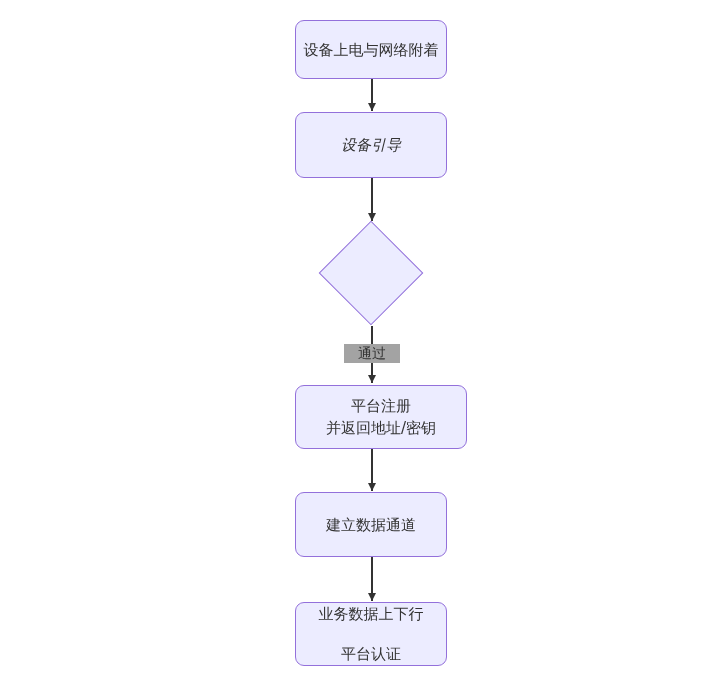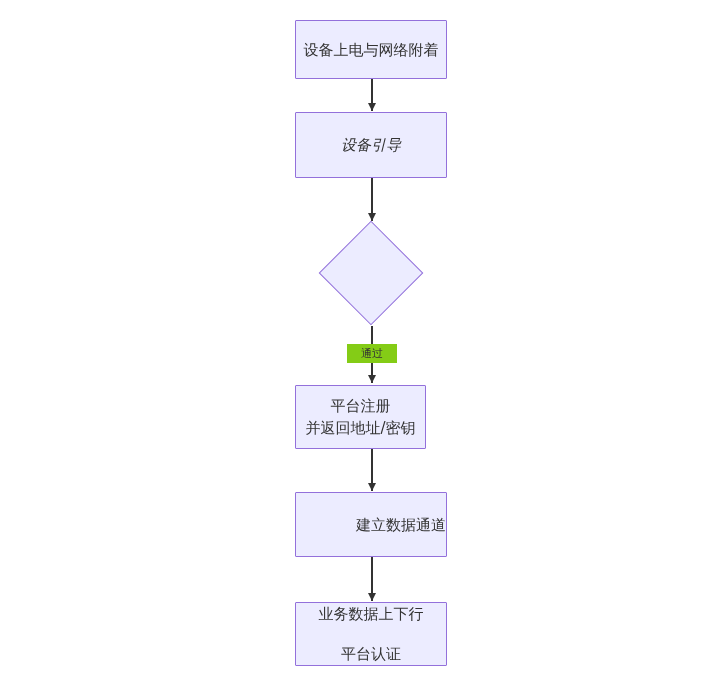--- a/index.html
+++ b/index.html
@@ -14,21 +14,21 @@
     background: #ffffff;
     font-family: "DejaVu Sans", "Liberation Sans", sans-serif;
     color: #333333;
     overflow: hidden;
   }
   .node-rect {
     position: absolute;
     box-sizing: border-box;
     background: #ECECFF;
     border: 1.5px solid #9370DB;
-    border-radius: 1px;
+    border-radius: 9px;
     display: flex;
     flex-direction: column;
     align-items: center;
     justify-content: center;
     text-align: center;
     font-size: 15px;
     line-height: 22px;
     z-index: 2;
   }
   .node-line { white-space: nowrap; }
@@ -64,23 +64,23 @@
     transform: translateX(-50%);
     width: 0;
     height: 0;
     border-left: 4.5px solid transparent;
     border-right: 4.5px solid transparent;
     border-top: 8px solid #333333;
   }
   .edge-label {
     position: absolute;
     transform: translateX(-50%);
-    background: #84cc16;
+    background: #a3a3a3;
     padding: 0 14px;
-    font-size: 11px;
+    font-size: 14px;
     line-height: 19px;
     white-space: nowrap;
     z-index: 4;
   }
 </style>
 </head>
 <body>
 
 <div class="canvas">
 
@@ -94,28 +94,28 @@
     <div class="node-line">设备引导</div>
   </div>
 
   <div class="arrow" style="left:371px; top:178px; height:43px;"></div>
 
   <div class="diamond-shape" style="left:334px; top:236px;"></div>
 
   <div class="arrow" style="left:371px; top:326px; height:57px;"></div>
   <div class="edge-label" style="left:372px; top:344px;">通过</div>
 
-  <div class="node-rect" style="left:295px; top:385px; width:131px; height:64px;justify-content:center;">
+  <div class="node-rect" style="left:295px; top:385px; width:172px; height:64px;justify-content:center;">
     <div class="node-line">平台注册</div>
     <div class="node-line">并返回地址/密钥</div>
   </div>
 
   <div class="arrow" style="left:371px; top:449px; height:42px;"></div>
 
-  <div class="node-rect" style="left:295px; top:492px; width:152px; height:65px;align-items:flex-end;">
+  <div class="node-rect" style="left:295px; top:492px; width:152px; height:65px;">
     <div class="node-line">建立数据通道</div>
   </div>
 
   <div class="arrow" style="left:371px; top:557px; height:44px;"></div>
 
   <div class="node-rect" style="left:295px; top:602px; width:152px; height:64px;justify-content:space-between;">
     <div class="node-line">业务数据上下行</div>
     <div class="node-line">平台认证</div>
   </div>
 

